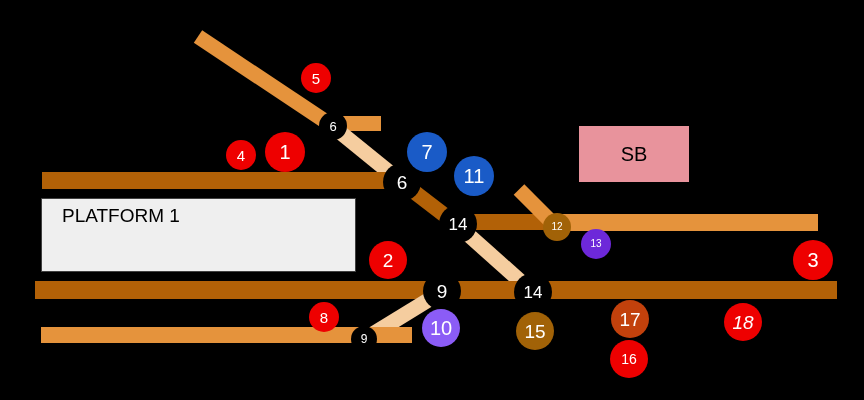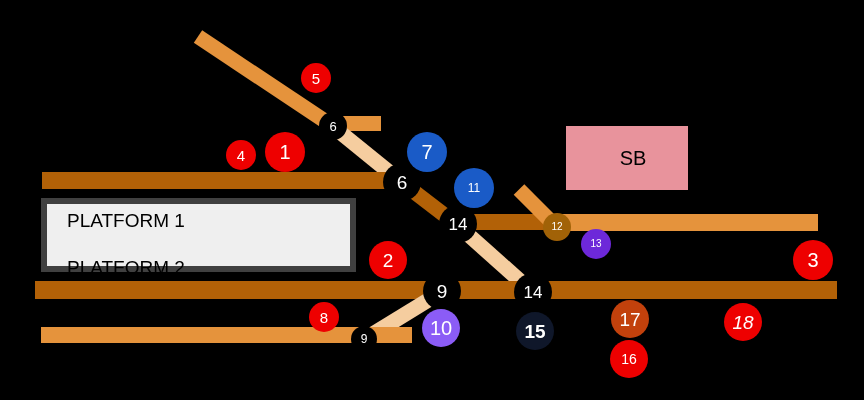--- a/index.html
+++ b/index.html
@@ -17,37 +17,37 @@
     display:flex;align-items:center;justify-content:center;
     color:#fff;
     line-height:1;
     user-select:none;
   }
   .node{background:#000;}
   #platform-box{
     position:absolute;
     left:41px;top:198px;width:315px;height:74px;
     background:#EFEFEF;
-    border:6px solid #404040;
+    border:1px solid #404040;
     box-sizing:border-box;
     color:#000;
   }
   #platform-box .plabel{
     position:absolute;left:20px;
     font-size:19px;
     white-space:nowrap;
   }
   #platform-label-1{top:6px;}
   #platform-label-2{top:53px;}
   #sb-box{
     position:absolute;
-    left:566px;top:126px;width:110px;height:64px;
+    left:579px;top:126px;width:110px;height:56px;
     background:#E8939C;
     display:flex;align-items:center;justify-content:center;
-    color:#000;font-size:20px;padding-left:12px;
+    color:#000;font-size:20px;
   }
 </style>
 </head>
 <body>
 
 <div id="stage">
   <div id="layer-tracks">
       <div class="track" style="left: 198px; top: 28.5px; width: 162.25px; height: 15px; background: rgb(229, 147, 60); transform-origin: 0px 50%; transform: rotate(0.588003rad);"></div>
       <div class="track" style="left: 333px; top: 115.5px; width: 48px; height: 15px; background: rgb(229, 147, 60); transform-origin: 0px 50%; transform: rotate(0rad);"></div>
       <div class="track" style="left: 333px; top: 118.5px; width: 88.8651px; height: 15px; background: rgb(245, 205, 159); transform-origin: 0px 50%; transform: rotate(0.681771rad);"></div>
@@ -57,45 +57,44 @@
       <div class="track" style="left: 519px; top: 181.5px; width: 53.7401px; height: 15px; background: rgb(229, 147, 60); transform-origin: 0px 50%; transform: rotate(0.785398rad);"></div>
       <div class="track" style="left: 557px; top: 213.5px; width: 261px; height: 17px; background: rgb(229, 147, 60); transform-origin: 0px 50%; transform: rotate(0rad);"></div>
       <div class="track" style="left: 458px; top: 217.5px; width: 100.568px; height: 15px; background: rgb(245, 205, 159); transform-origin: 0px 50%; transform: rotate(0.72912rad);"></div>
       <div class="track" style="left: 35px; top: 281px; width: 802px; height: 18px; background: rgb(178, 97, 7); transform-origin: 0px 50%; transform: rotate(0rad);"></div>
       <div class="track" style="left: 364px; top: 331.5px; width: 91.586px; height: 15px; background: rgb(245, 205, 159); transform-origin: 0px 50%; transform: rotate(-0.551655rad);"></div>
       <div class="track" style="left: 41px; top: 327px; width: 371px; height: 16px; background: rgb(229, 147, 60); transform-origin: 0px 50%; transform: rotate(0rad);"></div>
     </div>
 
   <div id="platform-box">
     <div class="plabel" id="platform-label-1">PLATFORM 1</div>
-    <div class="plabel" id="platform-label-2">PLATFORM 2</div>
   </div>
 
   <div id="sb-box">
     <span>SB</span>
   </div>
 
   <div id="layer-nodes">
       <div class="node" style="left: 319px; top: 112px; width: 28px; height: 28px; font-size: 13px; background: rgb(0, 0, 0);">6</div>
       <div class="node" style="left: 383px; top: 163px; width: 38px; height: 38px; font-size: 19px; background: rgb(0, 0, 0);">6</div>
       <div class="node" style="left: 439px; top: 205px; width: 38px; height: 38px; font-size: 17px; background: rgb(0, 0, 0);">14</div>
       <div class="node" style="left: 543px; top: 213px; width: 28px; height: 28px; font-size: 10px; background: #a16207;">12</div>
       <div class="node" style="left: 423px; top: 272px; width: 38px; height: 38px; font-size: 19px; background: rgb(0, 0, 0);">9</div>
       <div class="node" style="left: 514px; top: 273px; width: 38px; height: 38px; font-size: 17px; background: rgb(0, 0, 0);">14</div>
       <div class="node" style="left: 351px; top: 326px; width: 26px; height: 26px; font-size: 12px; background: rgb(0, 0, 0);">9</div>
     </div>
   <div id="layer-badges">
       <div class="badge" style="left: 301px; top: 63px; width: 30px; height: 30px; font-size: 15px; background: rgb(238, 0, 0);">5</div>
       <div class="badge" style="left: 226px; top: 140px; width: 30px; height: 30px; font-size: 15px; background: rgb(238, 0, 0);">4</div>
       <div class="badge" style="left: 265px; top: 132px; width: 40px; height: 40px; font-size: 20px; background: rgb(238, 0, 0);">1</div>
       <div class="badge" style="left: 407px; top: 132px; width: 40px; height: 40px; font-size: 20px; background: rgb(26, 91, 199);">7</div>
-      <div class="badge" style="left: 454px; top: 168px; width: 40px; height: 40px; font-size: 12px; background: rgb(26, 91, 199);">11</div>
+      <div class="badge" style="left: 454px; top: 156px; width: 40px; height: 40px; font-size: 20px; background: rgb(26, 91, 199);">11</div>
       <div class="badge" style="left: 581px; top: 229px; width: 30px; height: 30px; font-size: 10px; background: #6d28d9;">13</div>
       <div class="badge" style="left: 369px; top: 241px; width: 38px; height: 38px; font-size: 19px; background: rgb(238, 0, 0);">2</div>
       <div class="badge" style="left: 793px; top: 240px; width: 40px; height: 40px; font-size: 20px; background: rgb(238, 0, 0);">3</div>
       <div class="badge" style="left: 309px; top: 302px; width: 30px; height: 30px; font-size: 15px; background: rgb(238, 0, 0);">8</div>
       <div class="badge" style="left: 422px; top: 309px; width: 38px; height: 38px; font-size: 20px; background: #8b5cf6;">10</div>
-      <div class="badge" style="left: 516px; top: 312px; width: 38px; height: 38px; font-size: 19px; background: #0f172a; font-weight: bold;">15</div>
+      <div class="badge" style="left: 516px; top: 312px; width: 38px; height: 38px; font-size: 19px; background: #a16207;">15</div>
       <div class="badge" style="left: 611px; top: 300px; width: 38px; height: 38px; font-size: 19px; background: #c2410c;">17</div>
       <div class="badge" style="left: 610px; top: 340px; width: 38px; height: 38px; font-size: 14px; background: rgb(238, 0, 0);">16</div>
       <div class="badge" style="left: 724px; top: 303px; width: 38px; height: 38px; font-size: 19px; background: rgb(238, 0, 0); font-style: italic;">18</div>
     </div>
 </div>
 
 </body></html>

